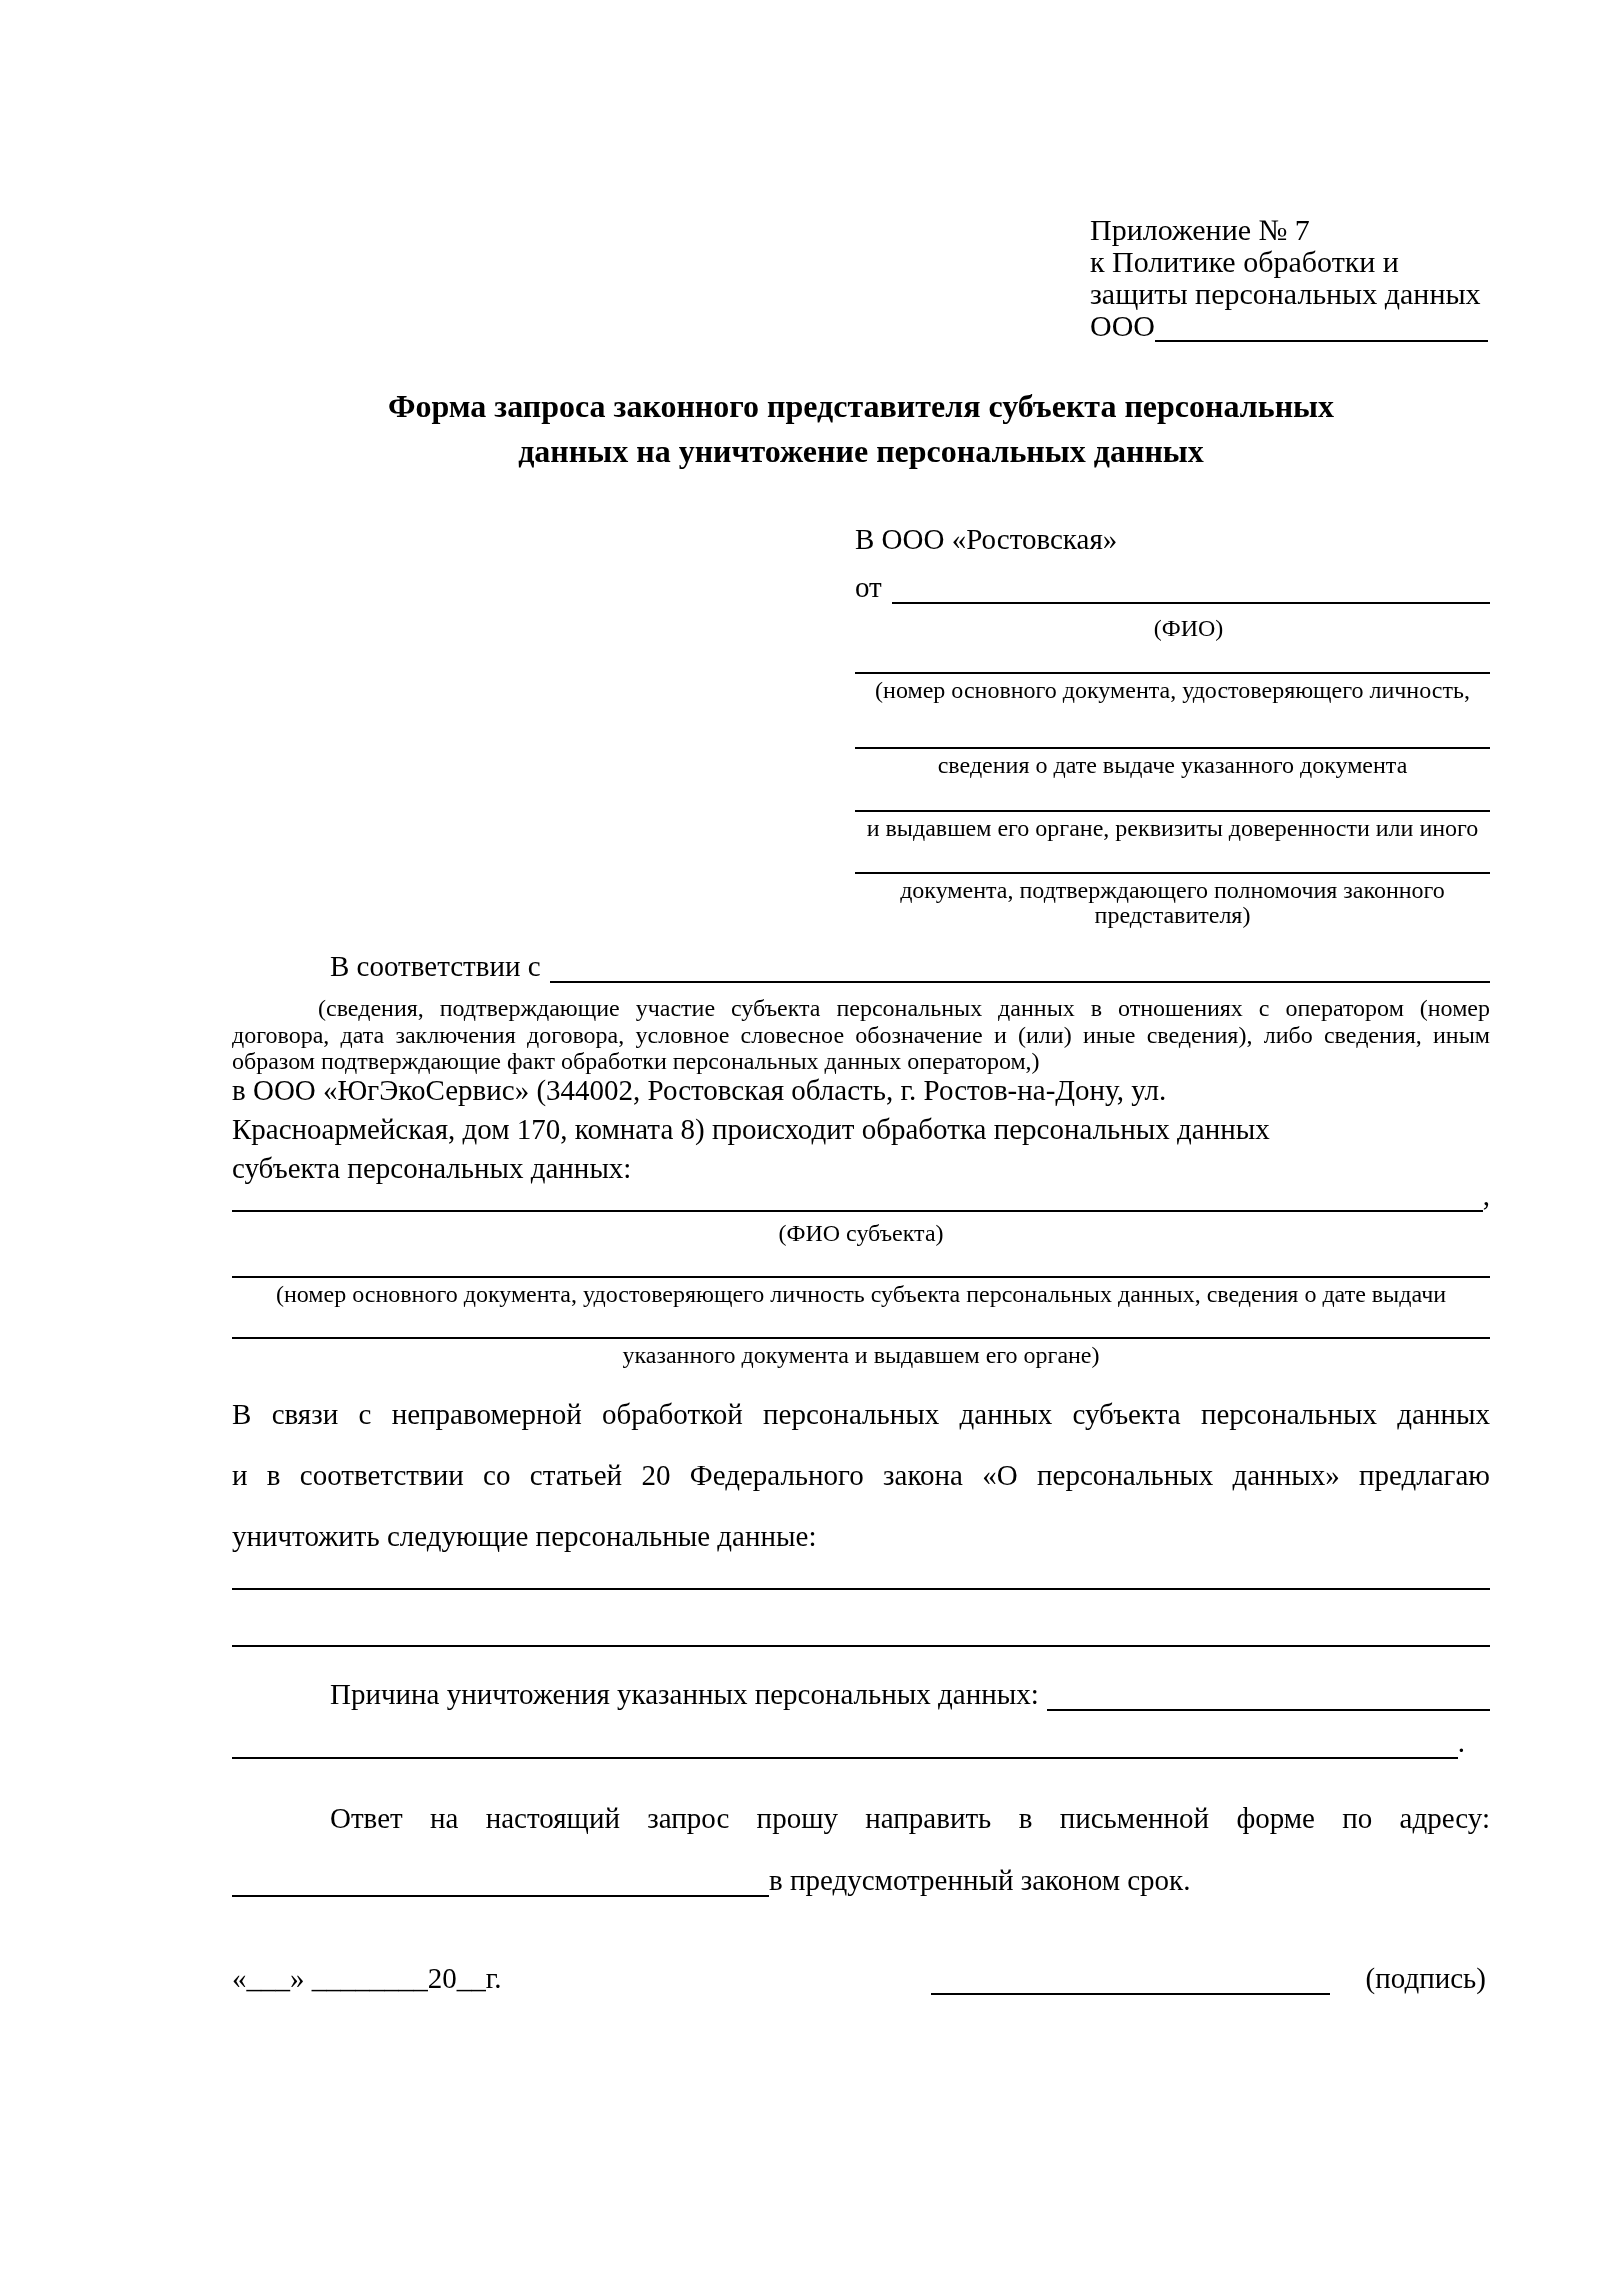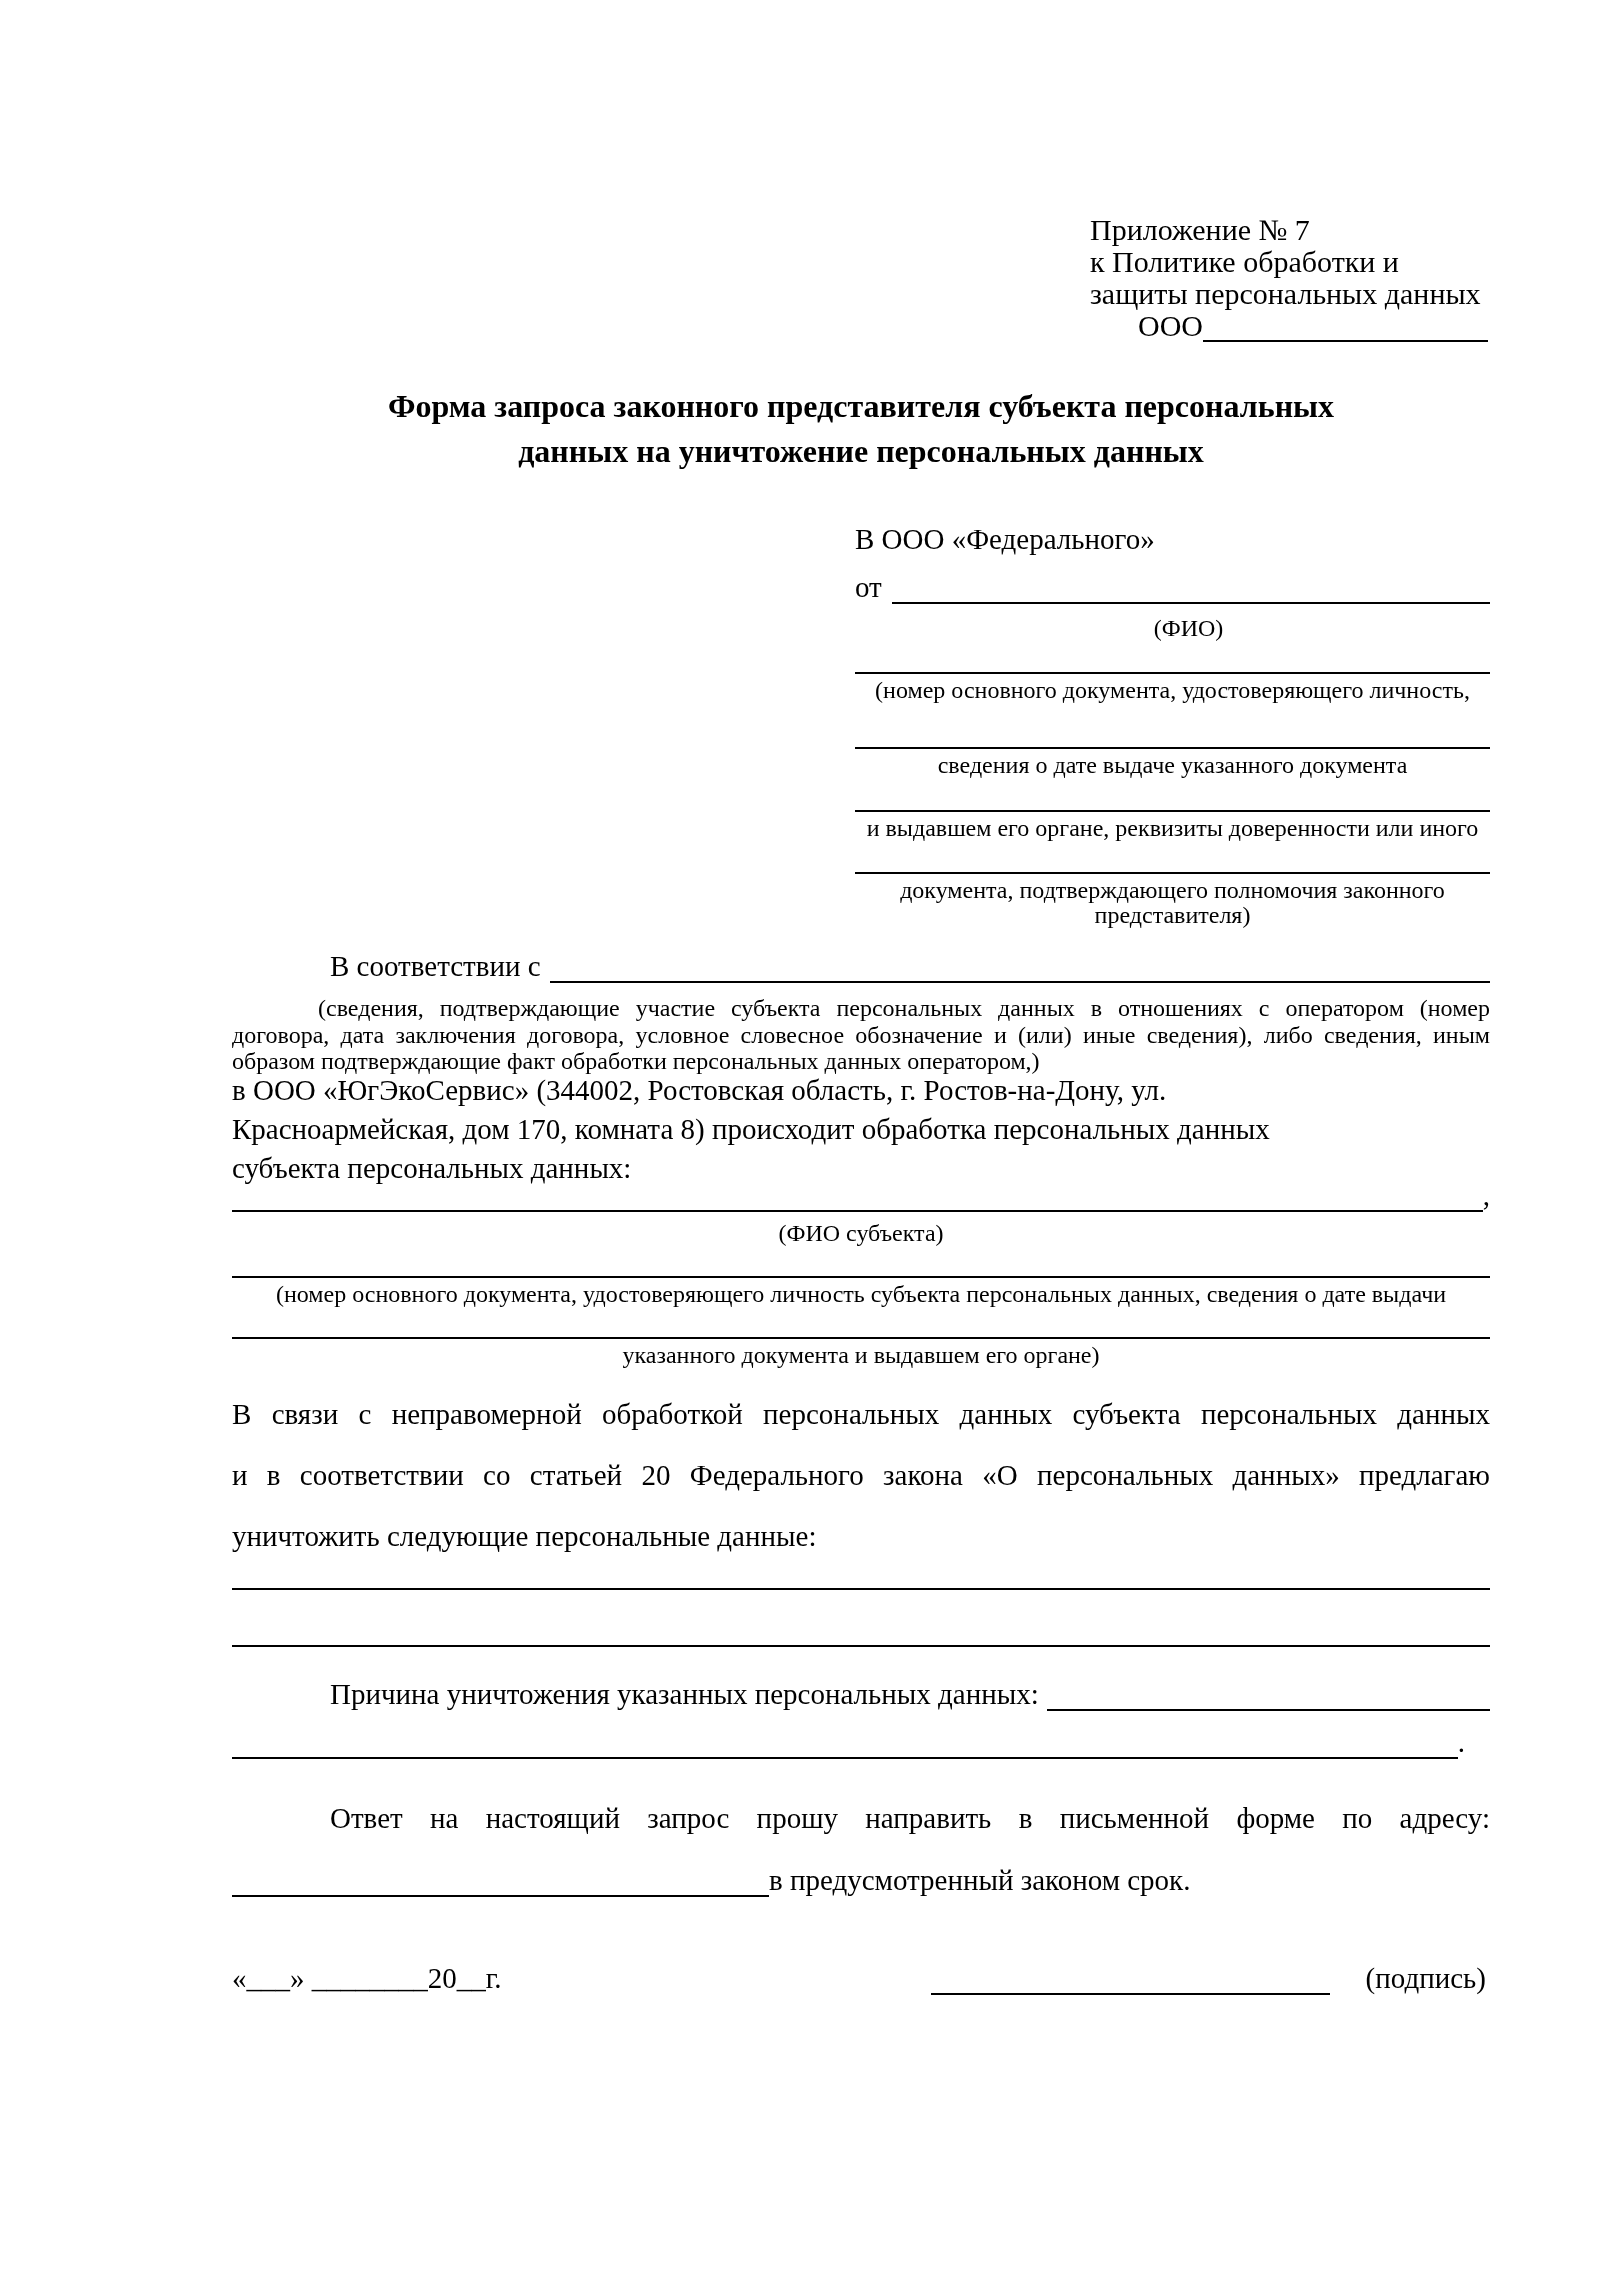--- a/index.html
+++ b/index.html
@@ -28,32 +28,32 @@
 </style>
 </head>
 <body>
 
 <div class="page">
 
   <div class="abs" style="left:1090px;top:214px;width:398px;font-size:30px;line-height:32px;">
     <div>Приложение № 7</div>
     <div>к Политике обработки и</div>
     <div>защиты персональных данных</div>
-    <div class="row" style="height:32px;margin-left:48px;">
+    <div class="row" style="height:32px;">
       <span>ООО</span>
       <span class="fill2"></span>
     </div>
   </div>
 
   <div class="abs b center" style="left:232px;top:384px;width:1258px;font-size:32px;line-height:45px;">
     <div>Форма запроса законного представителя субъекта персональных</div>
     <div>данных на уничтожение персональных данных</div>
   </div>
 
-  <div class="abs" style="left:855px;top:523px;width:635px;">В ООО «Федерального»</div>
+  <div class="abs" style="left:855px;top:523px;width:635px;">В ООО «Ростовская»</div>
 
   <div class="abs row" style="left:855px;top:568px;width:635px;height:36px;">
     <span style="padding-right:9.8px;">от</span>
     <span class="fill"></span>
   </div>
   <div class="abs small center" style="left:887px;top:616px;width:603px;">(ФИО)</div>
 
   <div class="abs blankcap" style="left:855px;top:672px;width:635px;">
     <div class="small center cap">(номер основного документа, удостоверяющего личность,</div>
   </div>

